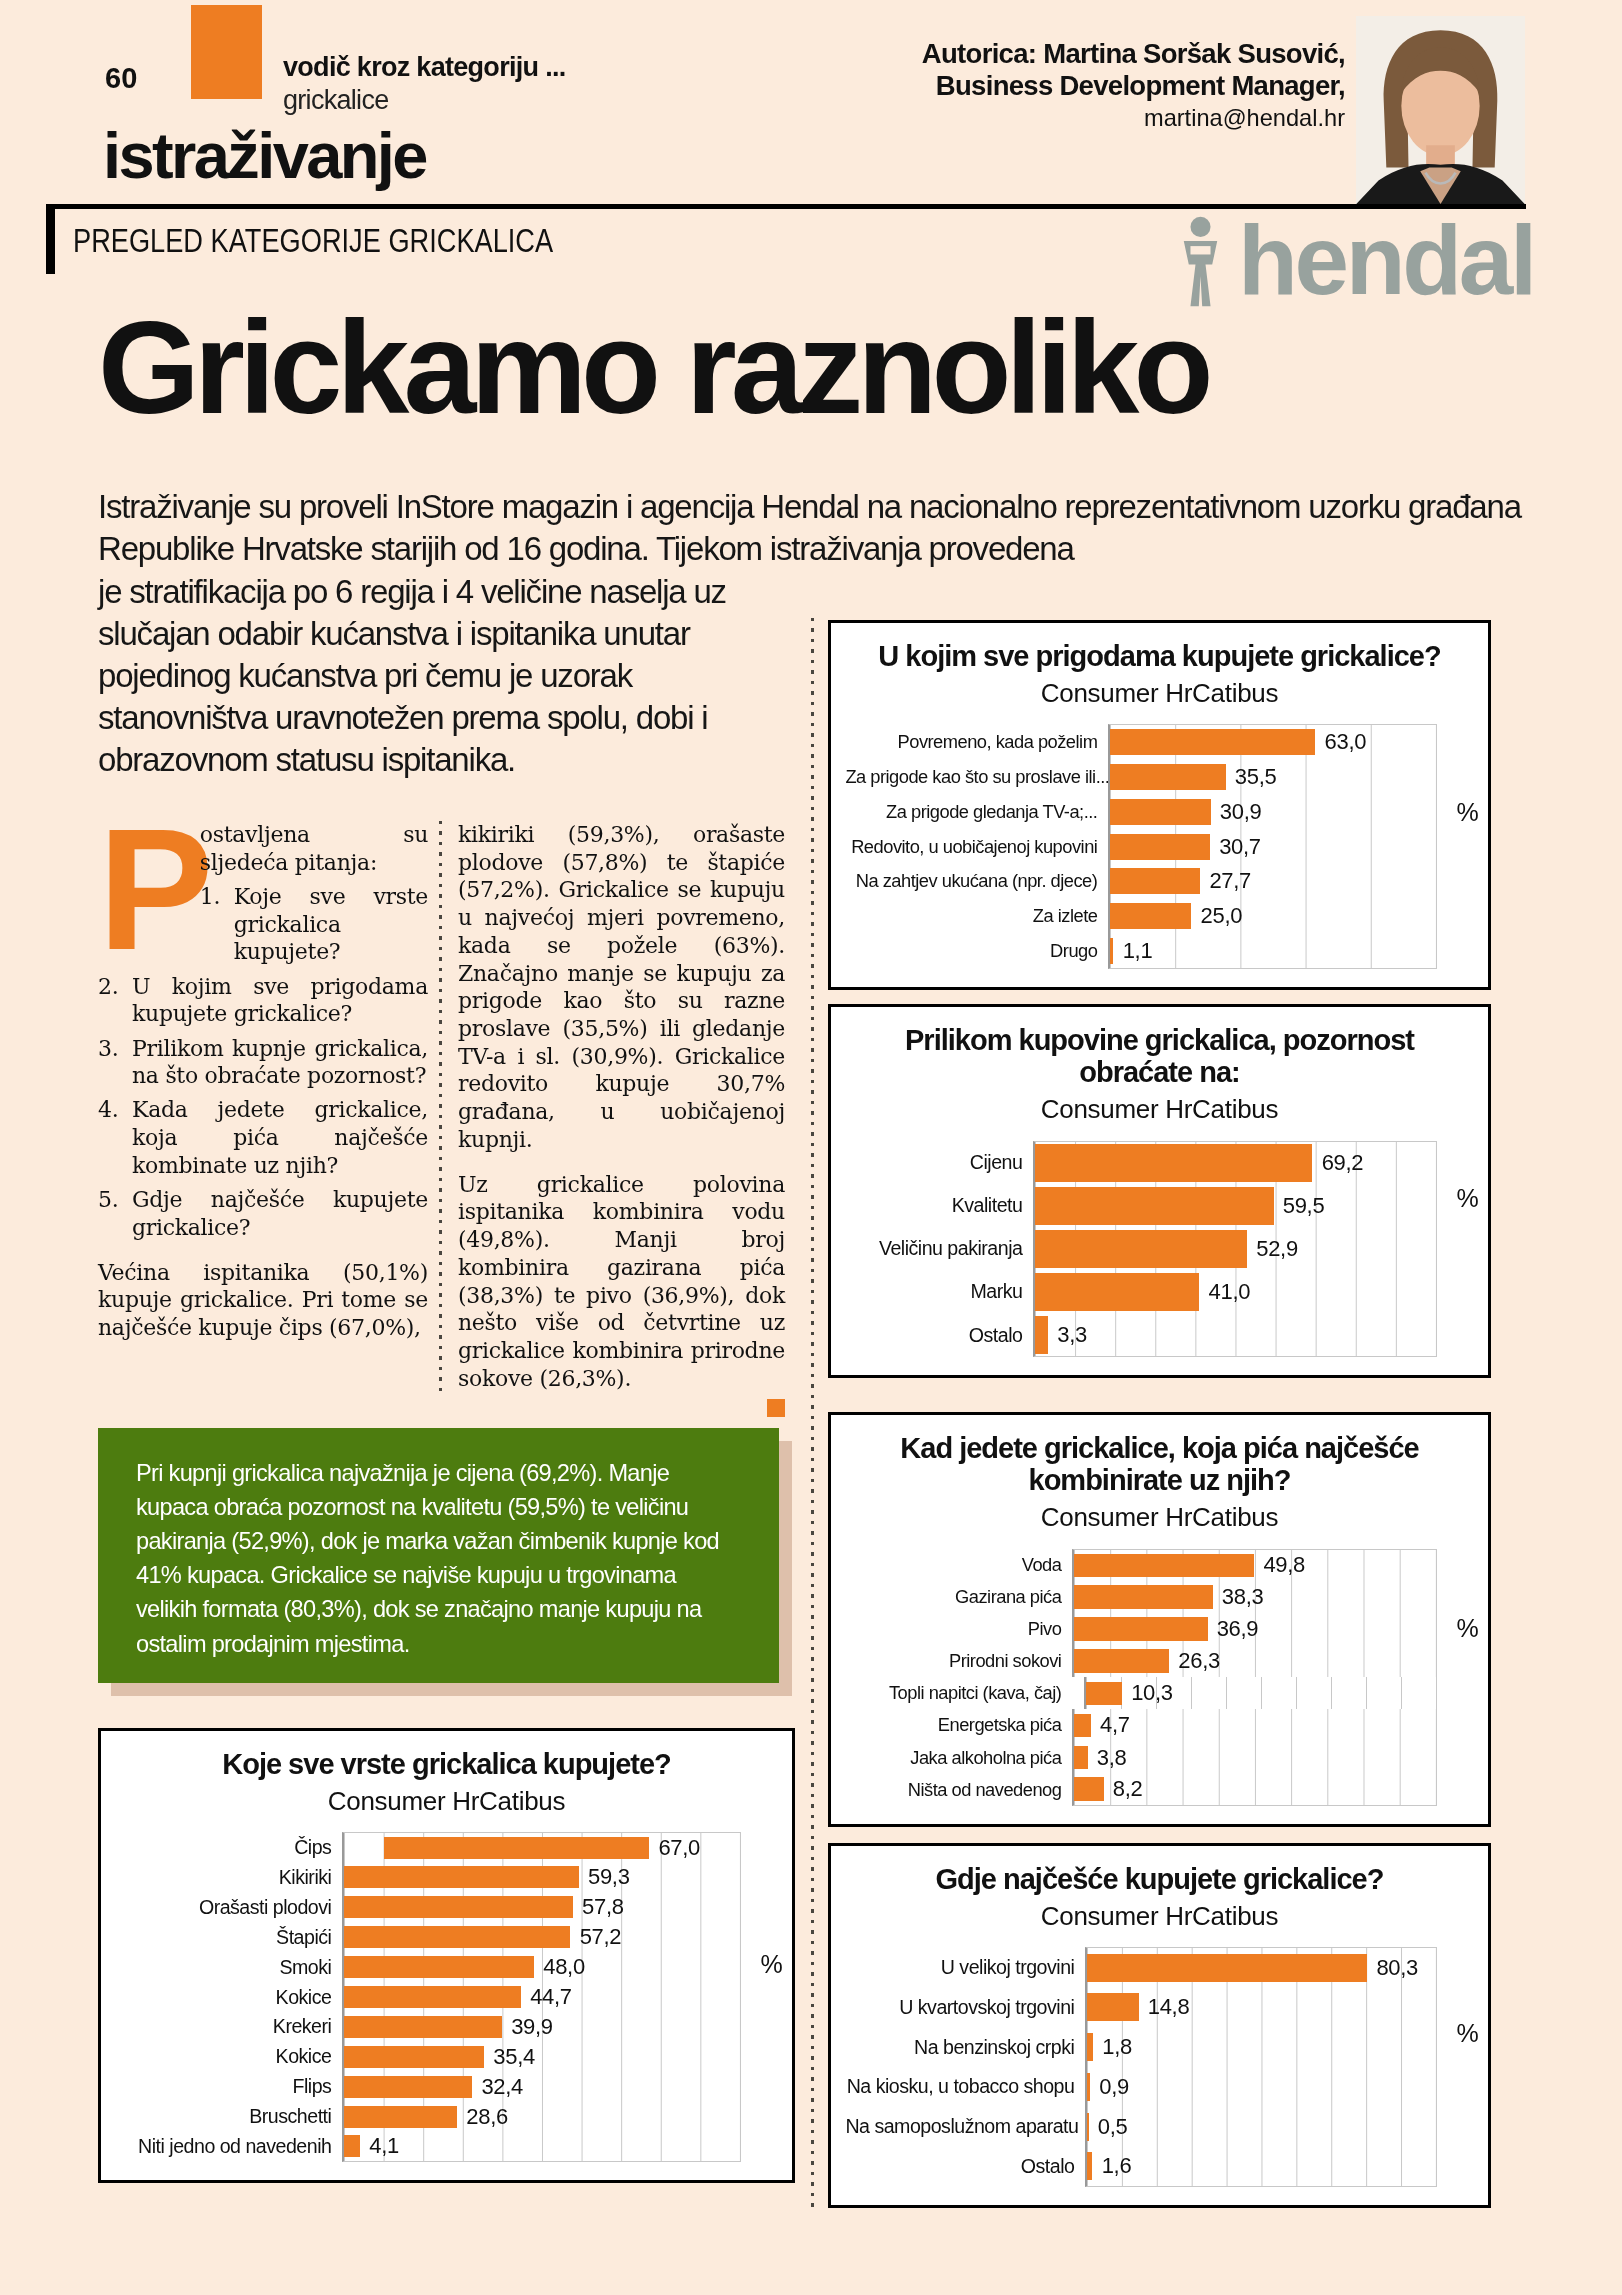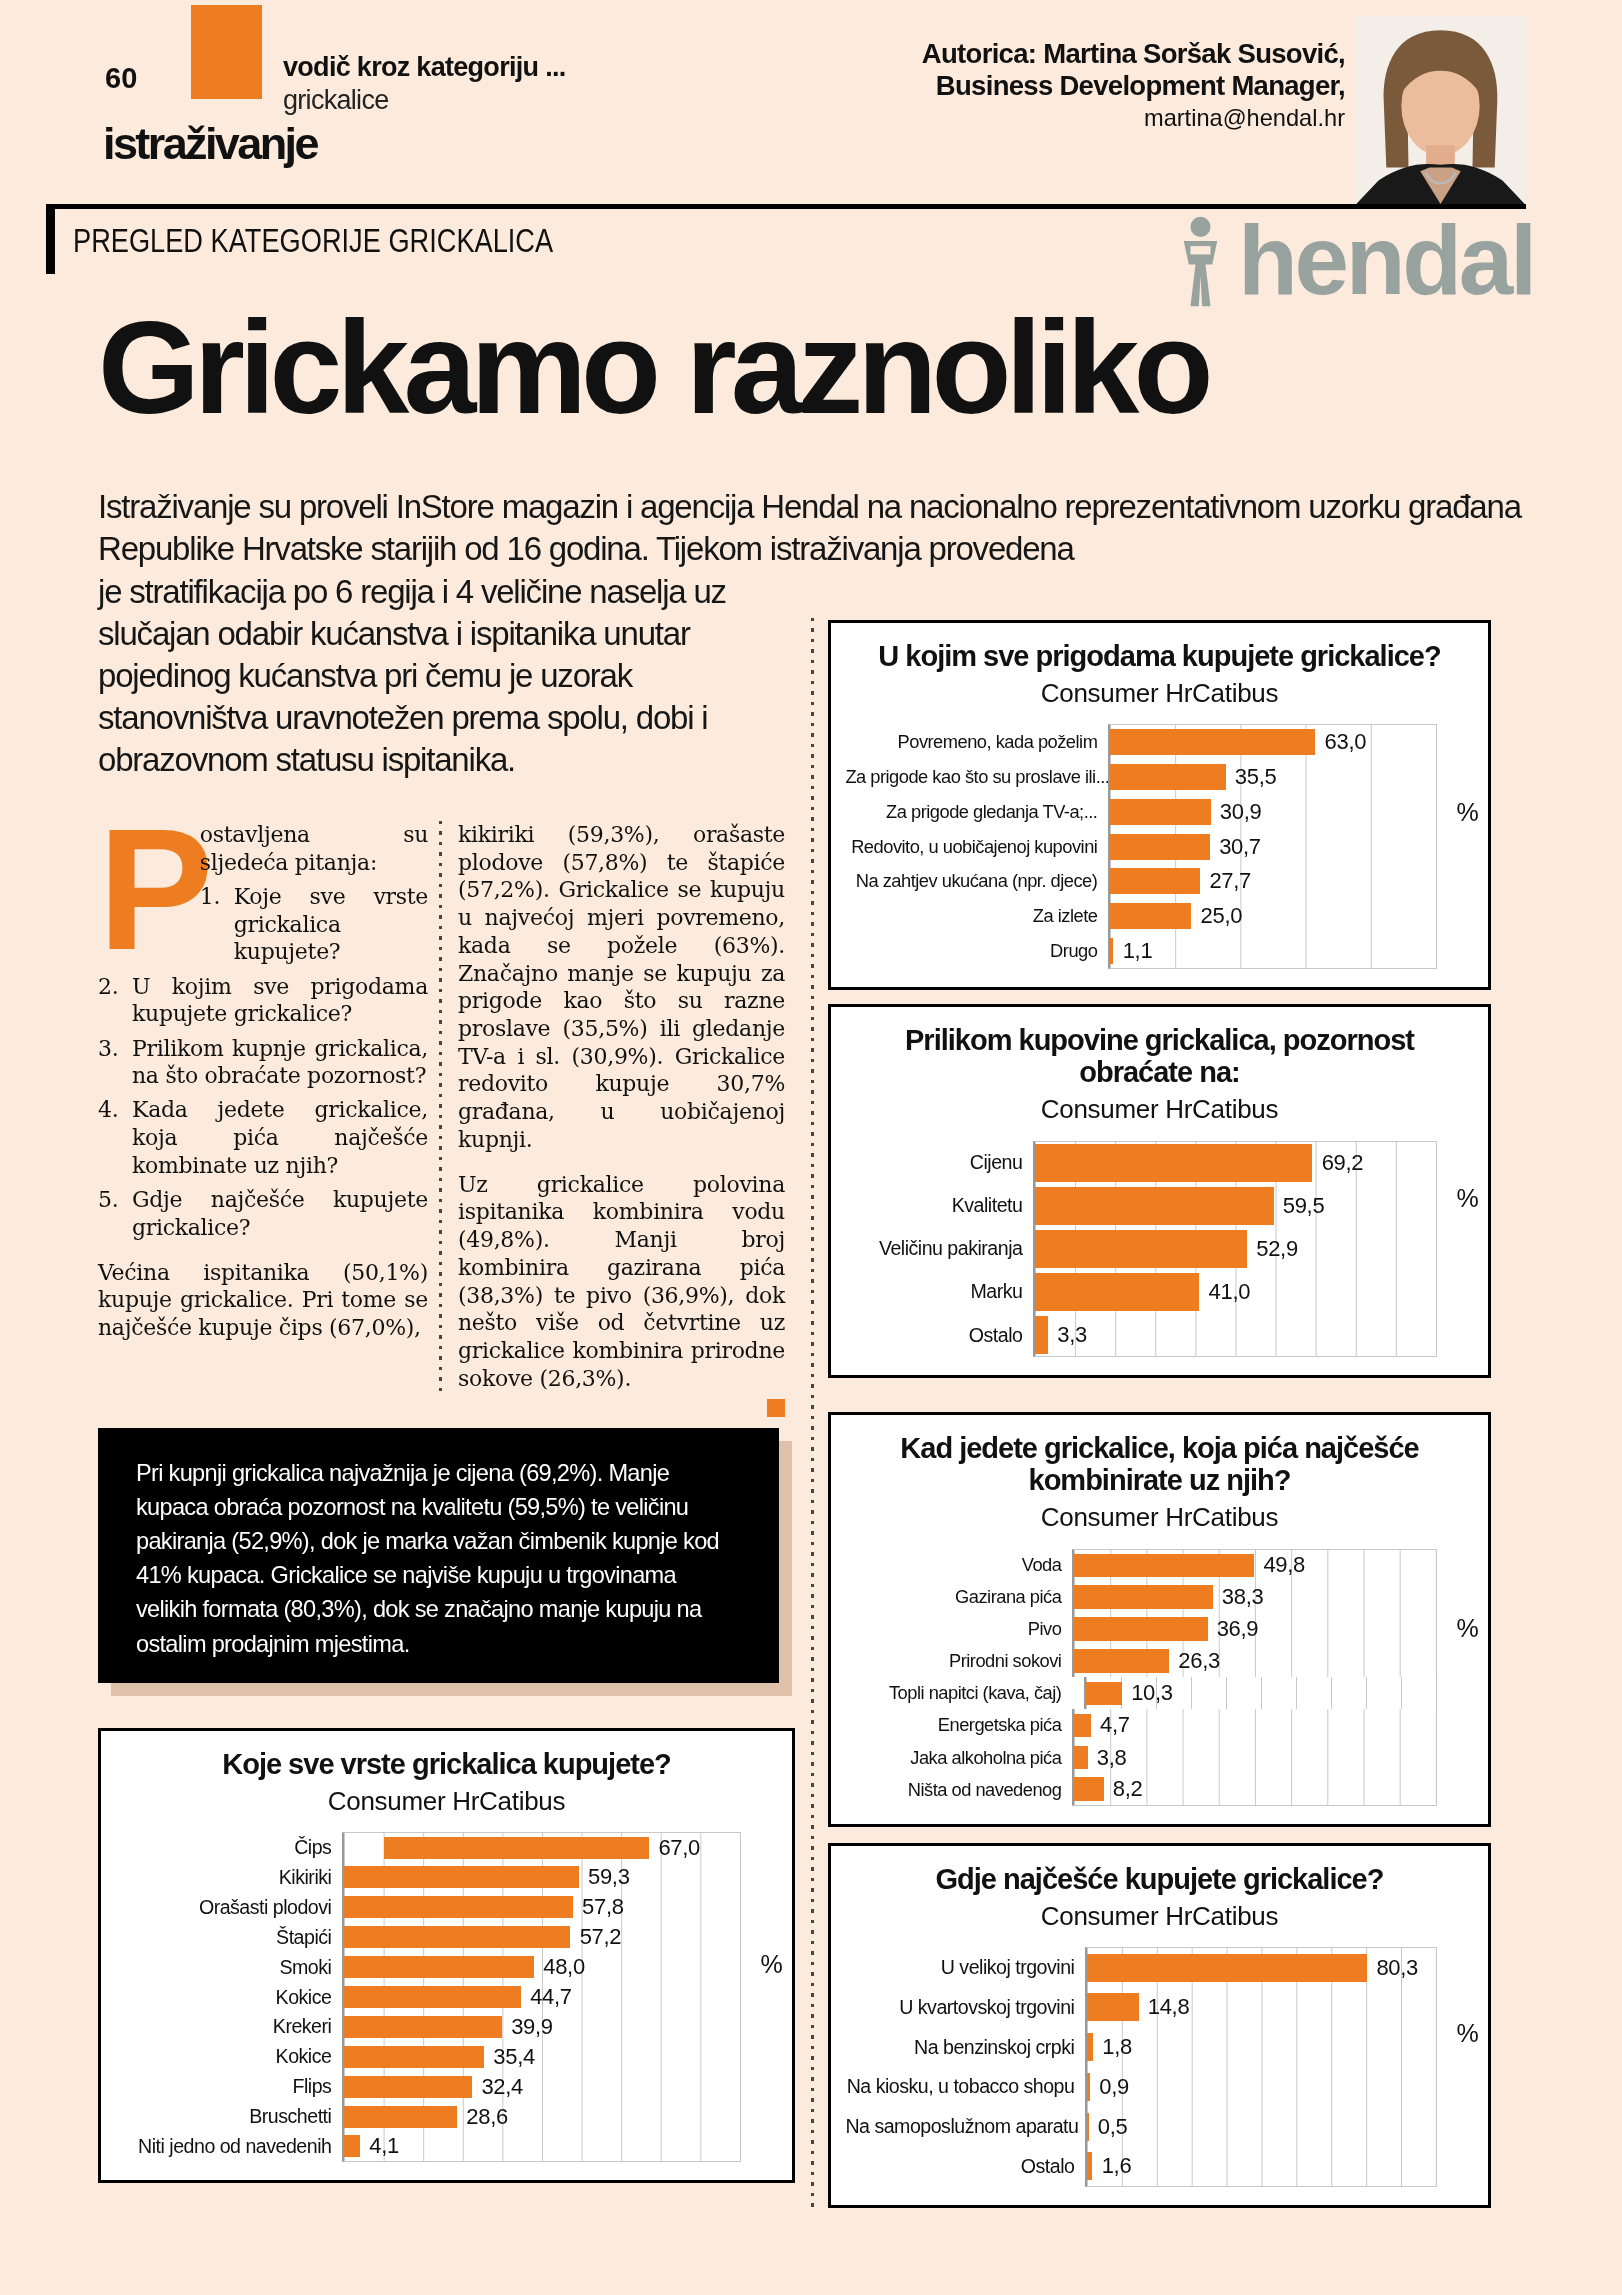--- a/index.html
+++ b/index.html
@@ -8,21 +8,21 @@
     background:#fcebdc;color:#111;
     font-family:"Liberation Sans",sans-serif;
   }
   .abs{position:absolute;}
   
   .pageno{left:105px;top:62px;font-size:29px;font-weight:bold;}
   .orange-block{left:191px;top:5.2px;width:71px;height:94px;background:#ee7d22;}
   .kicker{left:283px;top:51px;line-height:1.22;}
   .kicker .k1{font-size:27px;font-weight:bold;letter-spacing:-0.7px;}
   .kicker .k2{font-size:27px;color:#222;letter-spacing:-0.7px;}
-  .section-label{left:103px;top:118px;font-size:45px;font-weight:bold;letter-spacing:-2.6px;}
+  .section-label{left:103px;top:118px;font-size:65px;font-weight:bold;letter-spacing:-2.6px;}
   .author{right:278px;top:38px;text-align:right;line-height:1.18;}
   .author .a1,.author .a2{font-size:27.5px;font-weight:bold;letter-spacing:-0.7px;}
   .author .a3{font-size:23.6px;margin-top:2.6px;}
   .photo{left:1356px;top:15.7px;width:169px;height:188px;background:#f3eee7;overflow:hidden;}
   .rule{left:46px;top:204px;width:1480px;height:4.6px;background:#000;}
   .rulebar{left:46px;top:204px;width:9.2px;height:70px;background:#000;}
   .pregled{left:73px;top:221px;font-size:34px;letter-spacing:0;transform:scaleX(0.8);transform-origin:left top;white-space:nowrap;}
   .logo{left:1171px;top:216px;display:flex;align-items:flex-start;}
   .logo svg{width:59px;height:92px;margin-right:7.9px;}
   .logo .ltxt{font-size:98px;font-weight:bold;color:#98a29e;letter-spacing:-3.3px;line-height:0.9;}
@@ -40,21 +40,21 @@
     color:#ee7d22;overflow:visible;}
   .q{display:flex;margin-top:6.5px;}
   .qnum{width:34px;flex-shrink:0;}
   .qtext{flex:1;text-align:justify;}
   .colp{margin-top:17px;}
   .endmark{float:right;width:18.3px;height:18.3px;background:#ee7d22;margin-top:6.5px;}
   .divider{width:2.6px;background-image:repeating-linear-gradient(to bottom,#4a463f 0 3.3px,transparent 3.3px 10.5px);}
   .div1{left:439px;top:821px;height:574px;}
   .div2{left:811px;top:618px;height:1589px;}
   
-  .obox{left:98px;top:1428px;width:681px;height:255px;background:#000000;
+  .obox{left:98px;top:1428px;width:681px;height:255px;background:#4d7c0f;
     box-shadow:13px 13px 0 #dec0ab;box-sizing:border-box;padding:27.5px 38px;
     color:#fff;font-size:23.6px;letter-spacing:-0.7px;line-height:1.45;}
   
   .chartbox{position:absolute;background:#fff;border:3.3px solid #000;box-sizing:border-box;
     display:flex;flex-direction:column;}
   .ctitle{font-weight:bold;text-align:center;font-size:29px;letter-spacing:-1px;line-height:1.12;margin-top:17px;padding:0 19.6px;}
   .csub{text-align:center;font-size:26px;margin-top:5.2px;letter-spacing:-0.3px;}
   .cbody{flex:1;display:flex;flex-direction:column;margin:15.7px 51px 18.3px 14.4px;}
   .crow{flex:1;display:flex;align-items:center;min-height:0;}
   .clab{text-align:right;padding-right:10.5px;letter-spacing:-0.5px;white-space:nowrap;flex-shrink:0;}

